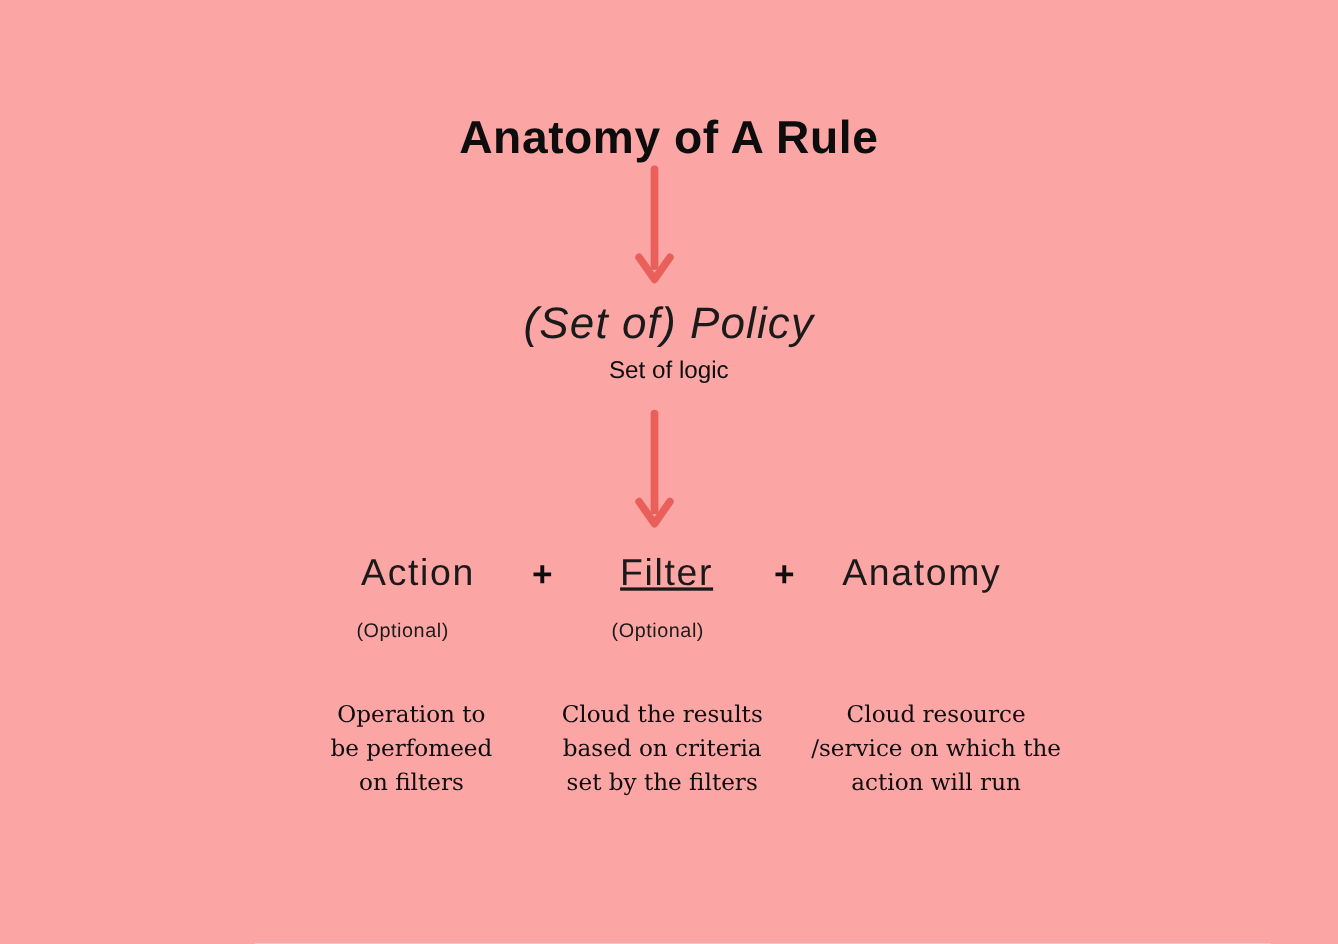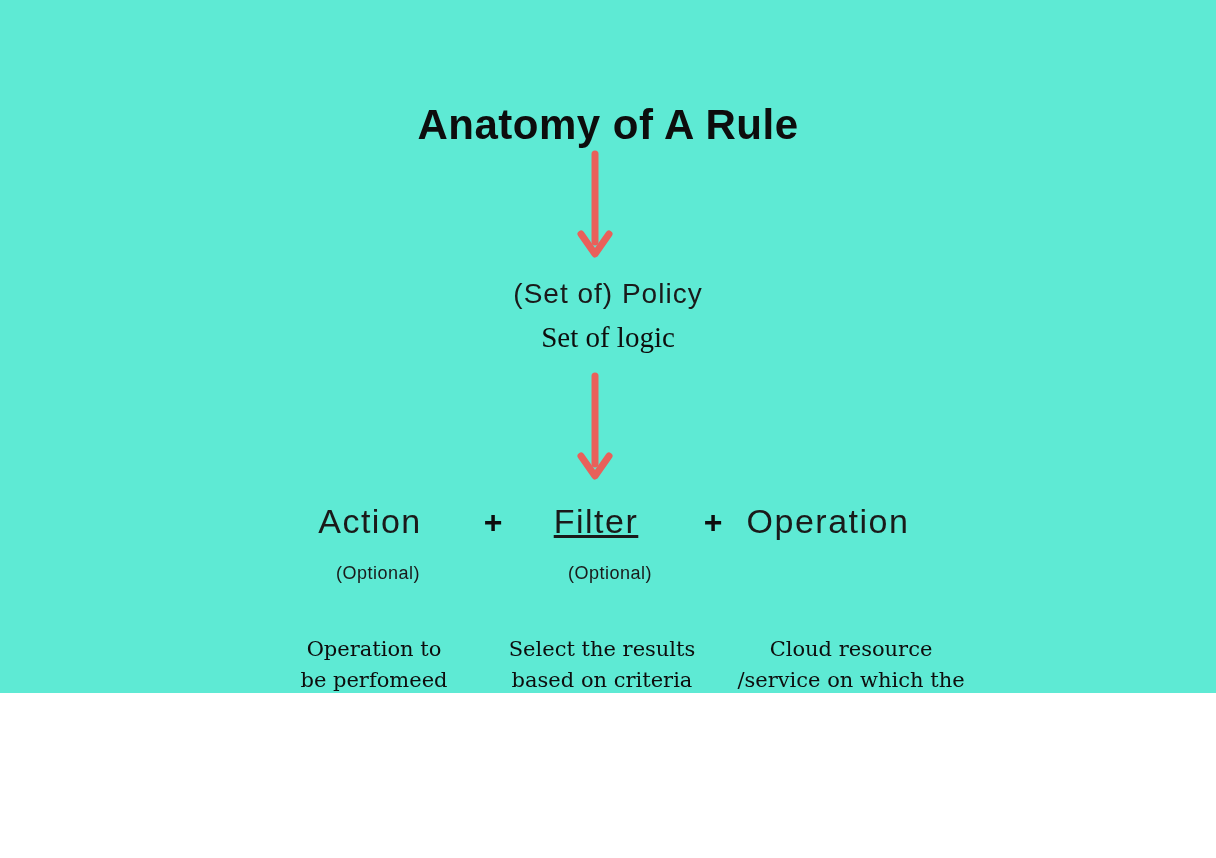--- a/index.html
+++ b/index.html
@@ -3,22 +3,22 @@
 <meta charset="utf-8">
 <style>
   html, body {
     margin: 0;
     padding: 0;
     background: #ffffff;
   }
   .canvas {
     position: relative;
     width: 1216px;
-    height: 693px;
-    background: #5eead4;
+    height: 858px;
+    background: #fca5a5;
     overflow: hidden;
     font-family: "Liberation Sans", sans-serif;
     color: #0d0d0d;
   }
   .page-title {
     position: absolute;
     top: 100px;
     left: 0;
     width: 100%;
     text-align: center;
@@ -35,47 +35,49 @@
     height: 110px;
   }
   .arrow-1 { top: 150px; }
   .arrow-2 { top: 372px; }
   .policy-label {
     position: absolute;
     top: 266px;
     left: 0;
     width: 100%;
     text-align: center;
-    font-size: 28px;
+    font-size: 40px;
     font-weight: 300;
     letter-spacing: 1px;
     line-height: 56px;
     color: #1a1a1a;
+    font-style: italic;
   }
   .policy-sublabel {
     position: absolute;
     top: 323px;
     left: 0;
     width: 100%;
     text-align: center;
-    font-family: Liberation Serif, serif;
-    font-size: 29px;
+    font-family: Liberation Sans, sans-serif;
+    font-size: 22px;
     line-height: 28px;
     color: #0d0d0d;
   }
   .component-label {
     position: absolute;
     top: 501px;
     transform: translateX(-50%);
     font-size: 34px;
     font-weight: 300;
     letter-spacing: 1.5px;
     line-height: 40px;
     white-space: nowrap;
     color: #1a1a1a;
+    margin-left: 10px;
   }
   .component-label.action   { left: 370px; }
   .component-label.filter   { left: 596px; text-decoration: underline; }
   .component-label.resource { left: 828px; }
   .plus-operator {
     position: absolute;
     top: 503px;
     transform: translateX(-50%);
     font-size: 32px;
     font-weight: 700;
@@ -87,21 +89,20 @@
   .optional-label {
     position: absolute;
     top: 561px;
     transform: translateX(-50%);
     font-size: 18px;
     font-weight: 300;
     letter-spacing: 0.5px;
     line-height: 24px;
     white-space: nowrap;
     color: #1a1a1a;
-    margin-left: 12px;
   }
   .optional-action { left: 366px; }
   .optional-filter { left: 598px; }
   .description {
     position: absolute;
     top: 634px;
     transform: translateX(-50%);
     text-align: center;
     font-family: "DejaVu Serif", serif;
     font-size: 21px;
@@ -135,31 +136,31 @@
   </svg>
 
   <div class="component-label action">Action</div>
 
   <div class="plus-operator plus-1">+</div>
 
   <div class="component-label filter">Filter</div>
 
   <div class="plus-operator plus-2">+</div>
 
-  <div class="component-label resource">Operation</div>
+  <div class="component-label resource">Anatomy</div>
 
   <div class="optional-label optional-action">(Optional)</div>
 
   <div class="optional-label optional-filter">(Optional)</div>
 
   <div class="description desc-action">Operation to
 be perfomeed
 on filters</div>
 
-  <div class="description desc-filter">Select the results
+  <div class="description desc-filter">Cloud the results
 based on criteria
 set by the filters</div>
 
   <div class="description desc-resource">Cloud resource
 /service on which the
 action will run</div>
 
 </div>
 
 </body></html>

